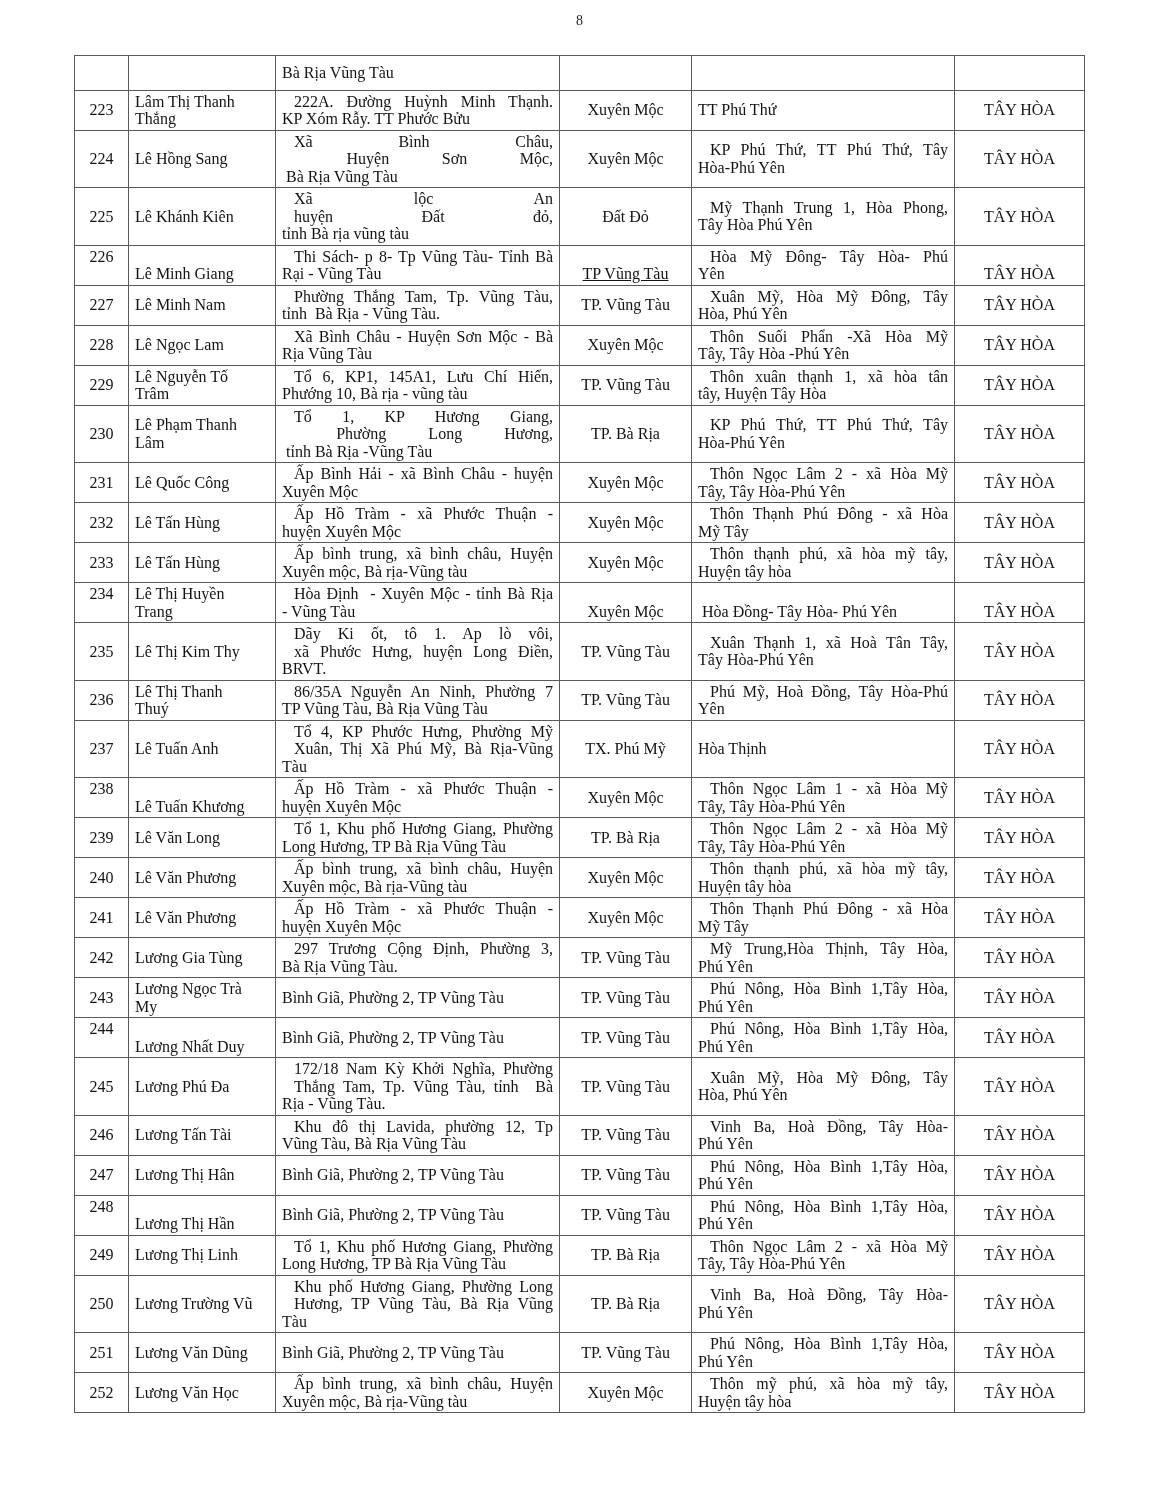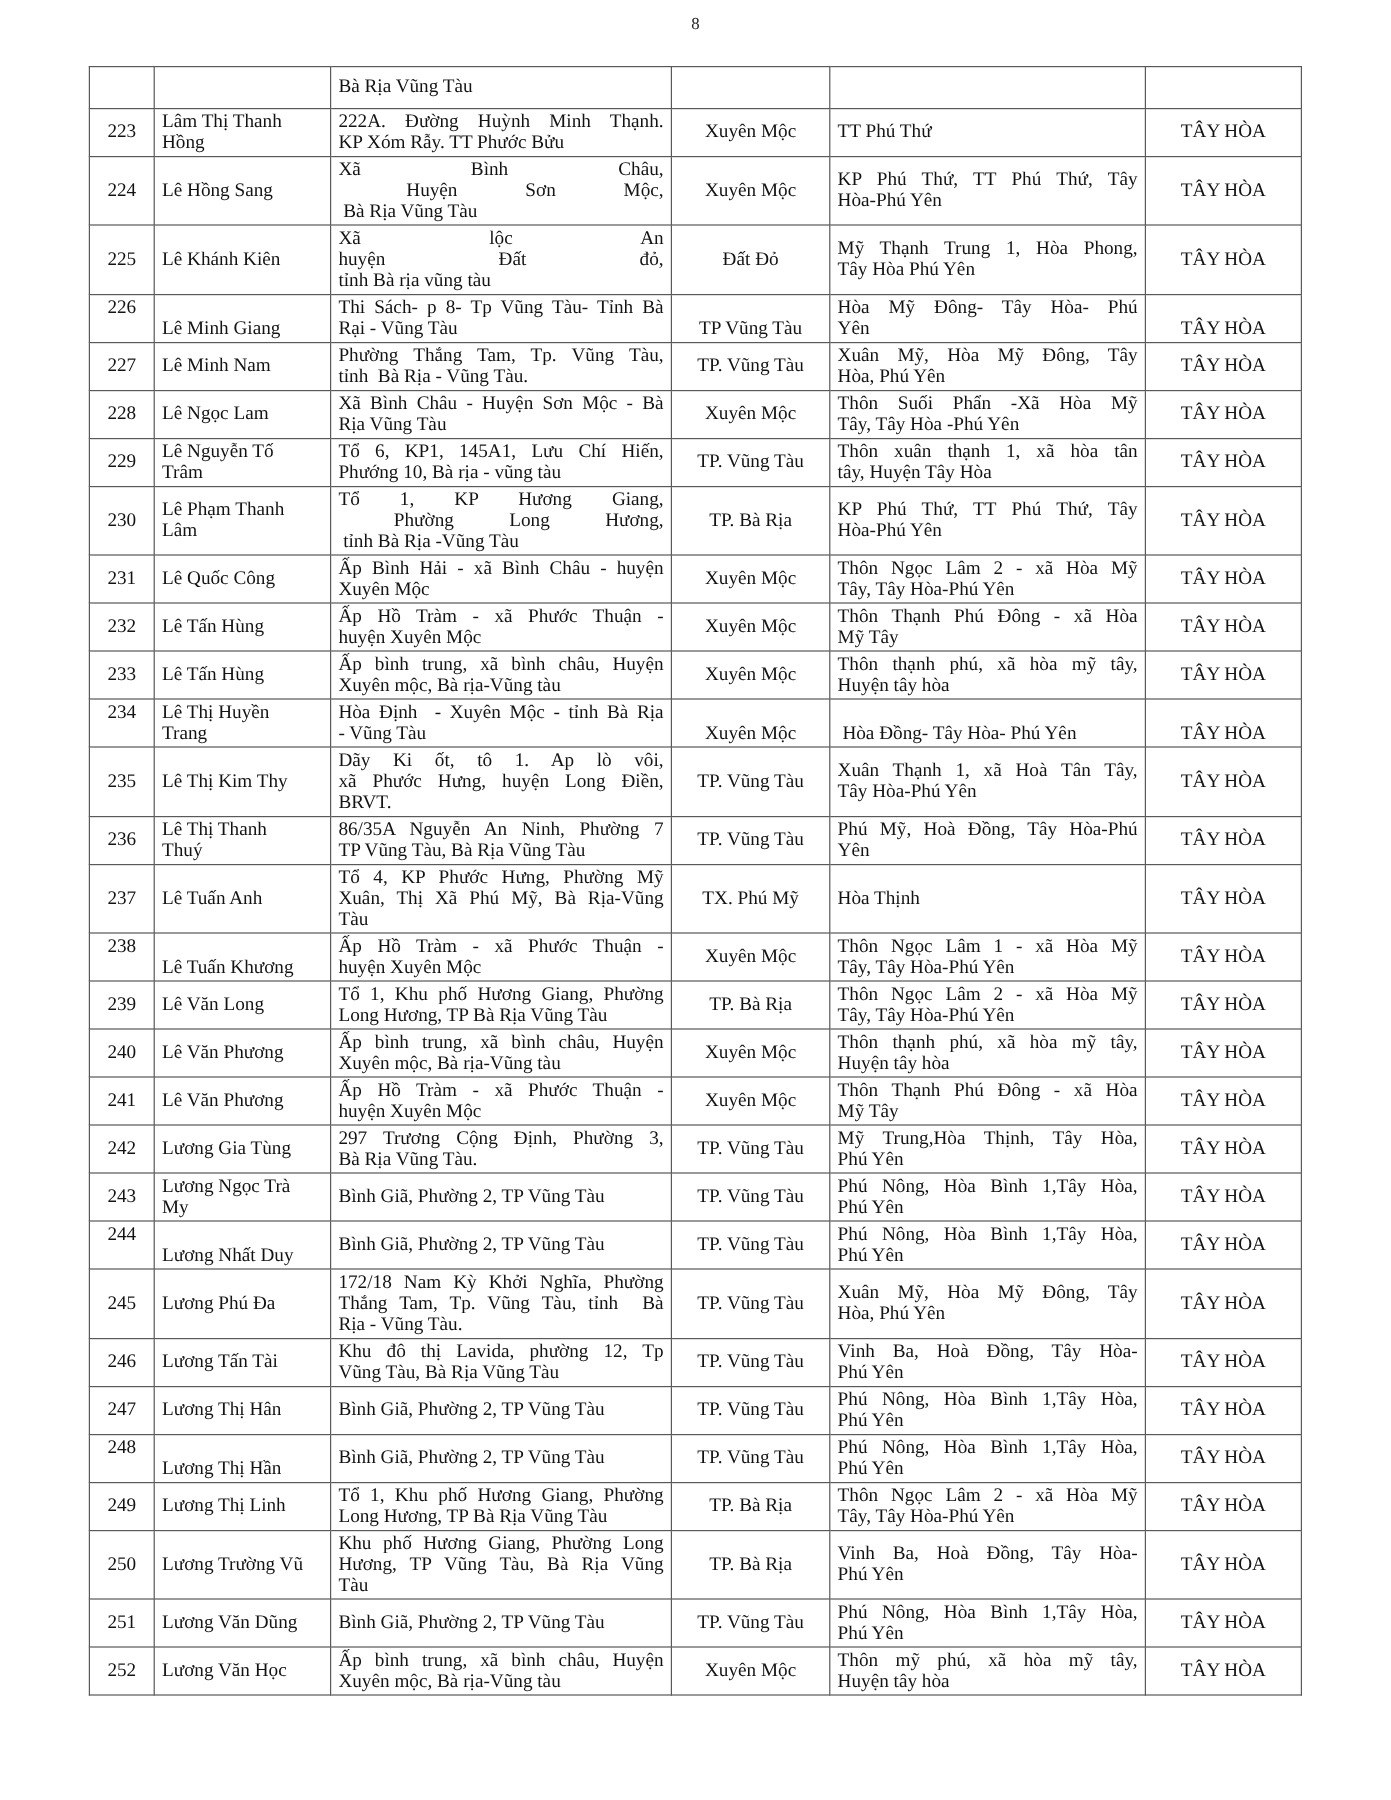--- a/index.html
+++ b/index.html
@@ -21,21 +21,21 @@
     border:1px solid #595959;
     padding:2px 6px;vertical-align:middle;
     font-size:16px;line-height:17.5px;color:#131313;
     overflow:hidden;
   }
   .row-cont td{padding-top:8px;padding-bottom:8px;}
   .col-no,.col-district,.col-region{text-align:center;}
   .col-name,.col-address,.col-address2{text-align:left;}
   .ln{white-space:pre-wrap;}
   
-  .jl{text-align:justify;text-align-last:justify;}
+  .jl{text-align:justify;text-align-last:justify;margin-left:12px;}
 </style>
 </head>
 <body>
 
 <div class="page">
   <div class="page-num">8</div>
   <table class="records">
     <colgroup>
       <col style="width:54px">
       <col style="width:147px">
@@ -64,21 +64,21 @@
           <td class="col-region">
             <div class="ln"></div>
           </td>
         </tr>
         <tr>
           <td class="col-no">
             <div class="ln">223</div>
           </td>
           <td class="col-name">
             <div class="ln">Lâm Thị Thanh</div>
-            <div class="ln">Hồng</div>
+            <div class="ln">Thắng</div>
           </td>
           <td class="col-address">
             <div class="ln jl">222A. Đường Huỳnh Minh Thạnh.</div>
             <div class="ln">KP Xóm Rẫy. TT Phước Bửu</div>
           </td>
           <td class="col-district">
             <div class="ln">Xuyên Mộc</div>
           </td>
           <td class="col-address2">
             <div class="ln">TT Phú Thứ</div>
@@ -137,21 +137,21 @@
           <td class="col-no" style="vertical-align: top;">
             <div class="ln">226</div>
           </td>
           <td class="col-name" style="vertical-align: bottom;">
             <div class="ln">Lê Minh Giang</div>
           </td>
           <td class="col-address">
             <div class="ln jl">Thi Sách- p 8- Tp Vũng Tàu- Tỉnh Bà</div>
             <div class="ln">Rại - Vũng Tàu</div>
           </td>
-          <td class="col-district" style="vertical-align: bottom;">
+          <td class="col-district" style="vertical-align: bottom; text-decoration: underline;">
             <div class="ln">TP Vũng Tàu</div>
           </td>
           <td class="col-address2">
             <div class="ln jl">Hòa Mỹ Đông- Tây Hòa- Phú</div>
             <div class="ln">Yên</div>
           </td>
           <td class="col-region" style="vertical-align: bottom;">
             <div class="ln">TÂY HÒA</div>
           </td>
         </tr>

